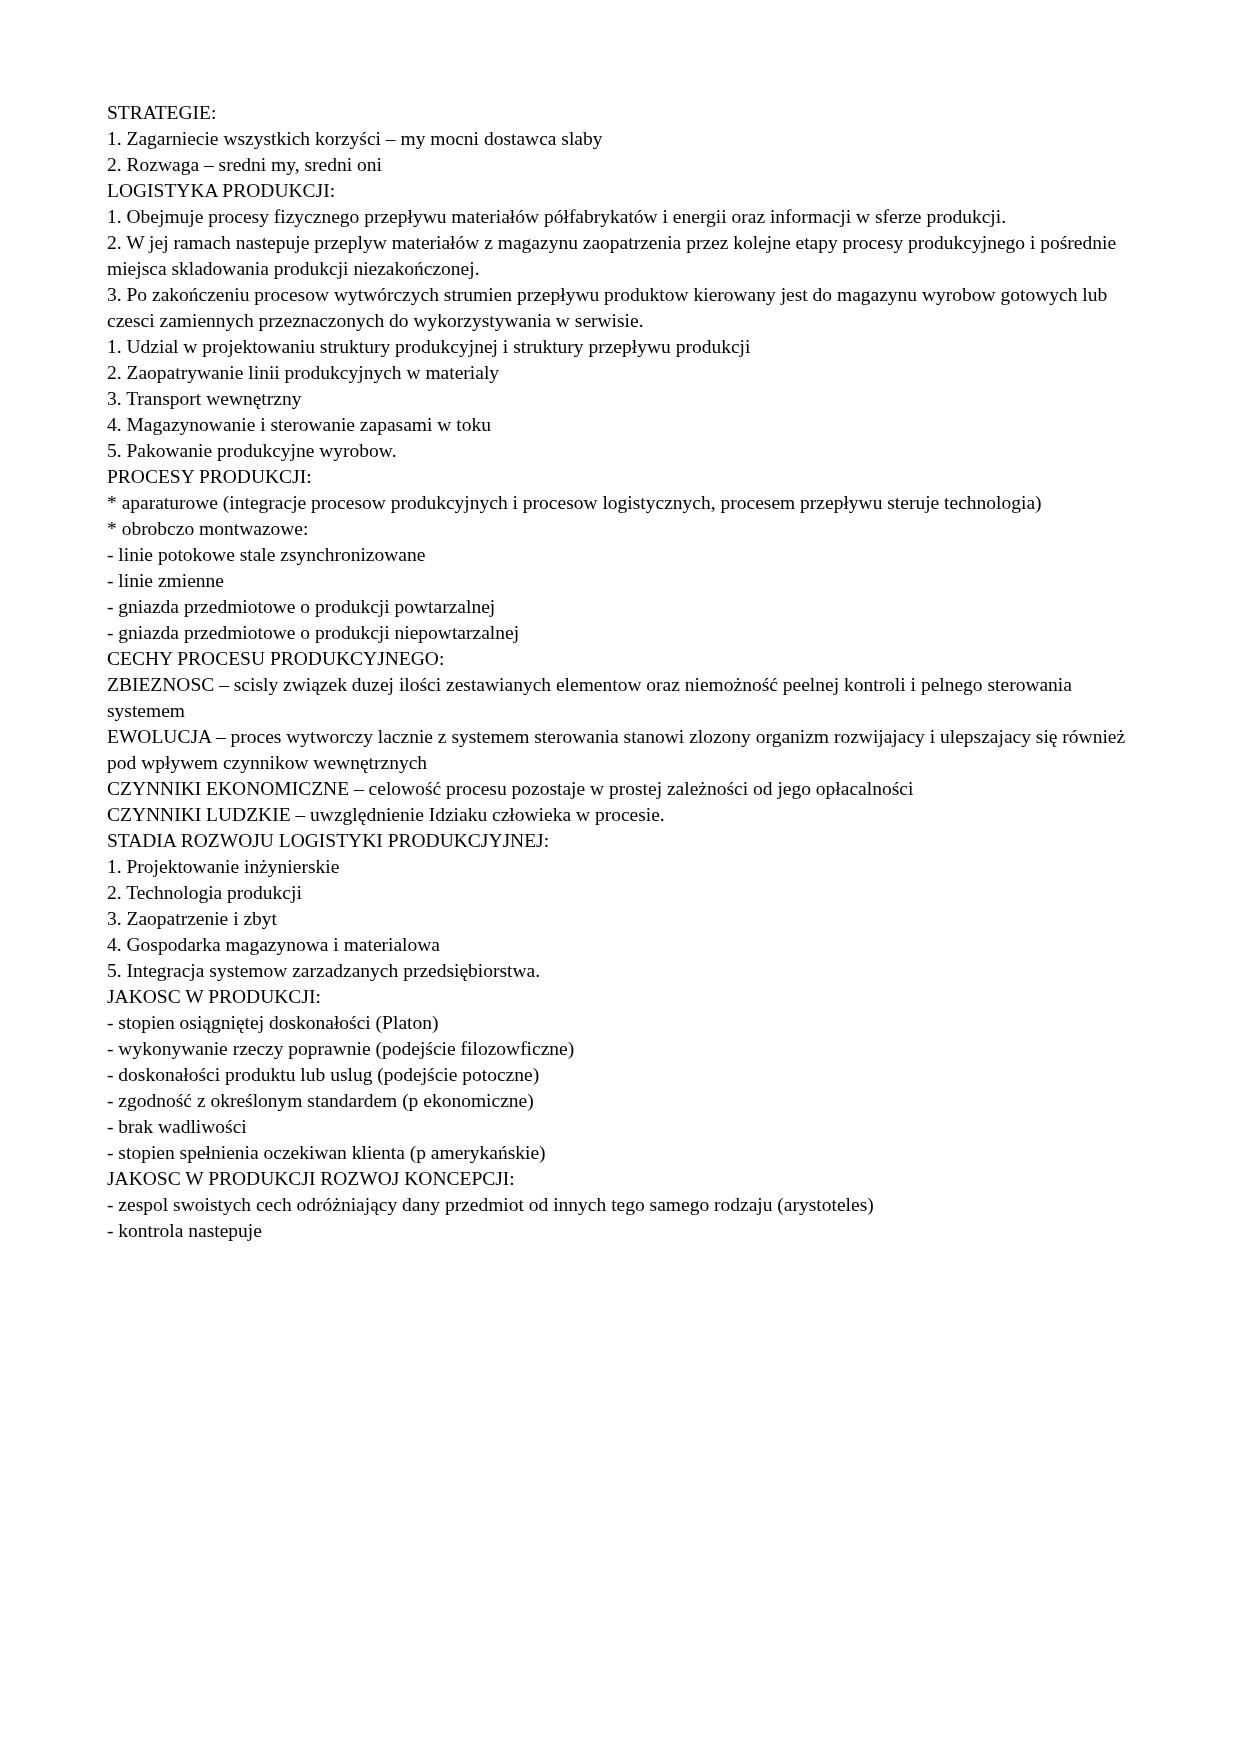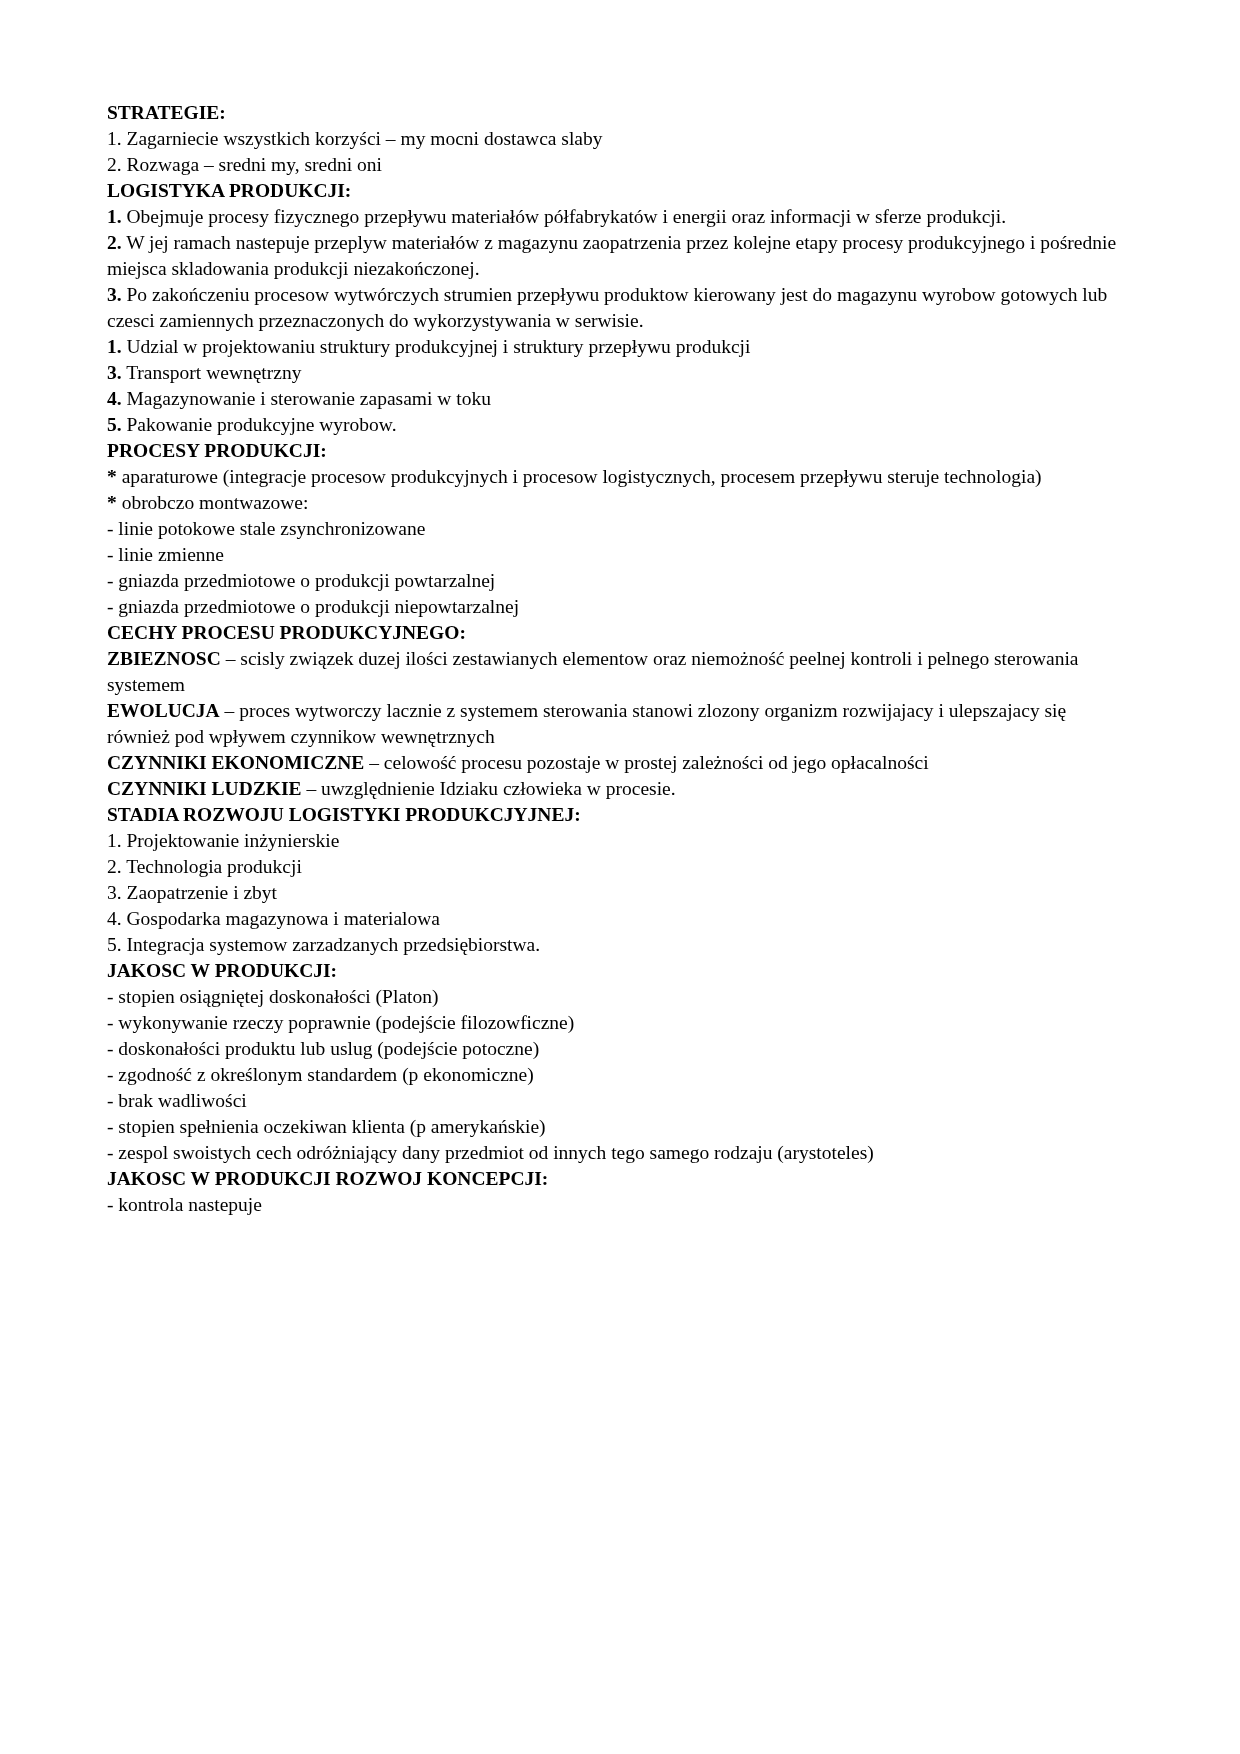--- a/index.html
+++ b/index.html
@@ -16,21 +16,21 @@
     font-family: "Liberation Serif", "DejaVu Serif", serif;
     font-size: 19.5px;
     line-height: 26px;
     color: #000000;
   }
   .line {
     margin: 0;
     padding: 0;
   }
   .bold {
-    font-weight: bold;
+    font-weight: normal;
   }
 </style>
 </head>
 <body>
 
 <div class="page">
   <div class="content">
   <p class="line"><span class="bold">STRATEGIE:</span><span></span></p>
 
   <p class="line"><span class="bold"></span><span>1. Zagarniecie wszystkich korzyści – my mocni dostawca slaby</span></p>
@@ -42,20 +42,21 @@
 
   <p class="line"><span class="bold">1.</span><span> Obejmuje procesy fizycznego przepływu materiałów półfabrykatów i energii oraz informacji w sferze produkcji.</span></p>
 
   <p class="line"><span class="bold">2.</span><span> W jej ramach nastepuje przeplyw materiałów z magazynu zaopatrzenia przez kolejne etapy procesy produkcyjnego i pośrednie miejsca skladowania produkcji niezakończonej.</span></p>
 
   <p class="line"><span class="bold">3.</span><span> Po zakończeniu procesow wytwórczych strumien przepływu produktow kierowany jest do magazynu wyrobow gotowych lub czesci zamiennych przeznaczonych do wykorzystywania w serwisie.</span></p>
 
 
   <p class="line"><span class="bold">1.</span><span> Udzial w projektowaniu struktury produkcyjnej i struktury przepływu produkcji</span></p>
 
+  <p class="line"><span class="bold">2.</span><span> Zaopatrywanie linii produkcyjnych w materialy</span></p>
 
   <p class="line"><span class="bold">3.</span><span> Transport wewnętrzny</span></p>
 
   <p class="line"><span class="bold">4.</span><span> Magazynowanie i sterowanie zapasami w toku</span></p>
 
   <p class="line"><span class="bold">5.</span><span> Pakowanie produkcyjne wyrobow.</span></p>
 
   <p class="line"><span class="bold">PROCESY PRODUKCJI:</span><span></span></p>
 
   <p class="line"><span class="bold">*</span><span> aparaturowe (integracje procesow produkcyjnych i procesow logistycznych, procesem przepływu steruje technologia)</span></p>
@@ -100,19 +101,19 @@
   <p class="line"><span class="bold"></span><span>- wykonywanie rzeczy poprawnie (podejście filozowficzne)</span></p>
 
   <p class="line"><span class="bold"></span><span>- doskonałości produktu lub uslug (podejście potoczne)</span></p>
 
   <p class="line"><span class="bold"></span><span>- zgodność z określonym standardem (p ekonomiczne)</span></p>
 
   <p class="line"><span class="bold"></span><span>- brak wadliwości</span></p>
 
   <p class="line"><span class="bold"></span><span>- stopien spełnienia oczekiwan klienta (p amerykańskie)</span></p>
 
+  <p class="line"><span class="bold">JAKOSC W PRODUKCJI ROZWOJ KONCEPCJI:</span><span></span></p>
+
   <p class="line"><span class="bold"></span><span>- zespol swoistych cech odróżniający dany przedmiot od innych tego samego rodzaju (arystoteles)</span></p>
-
-  <p class="line"><span class="bold">JAKOSC W PRODUKCJI ROZWOJ KONCEPCJI:</span><span></span></p>
 
   <p class="line"><span class="bold"></span><span>- kontrola nastepuje</span></p>
 </div>
 </div>
 
 </body></html>

